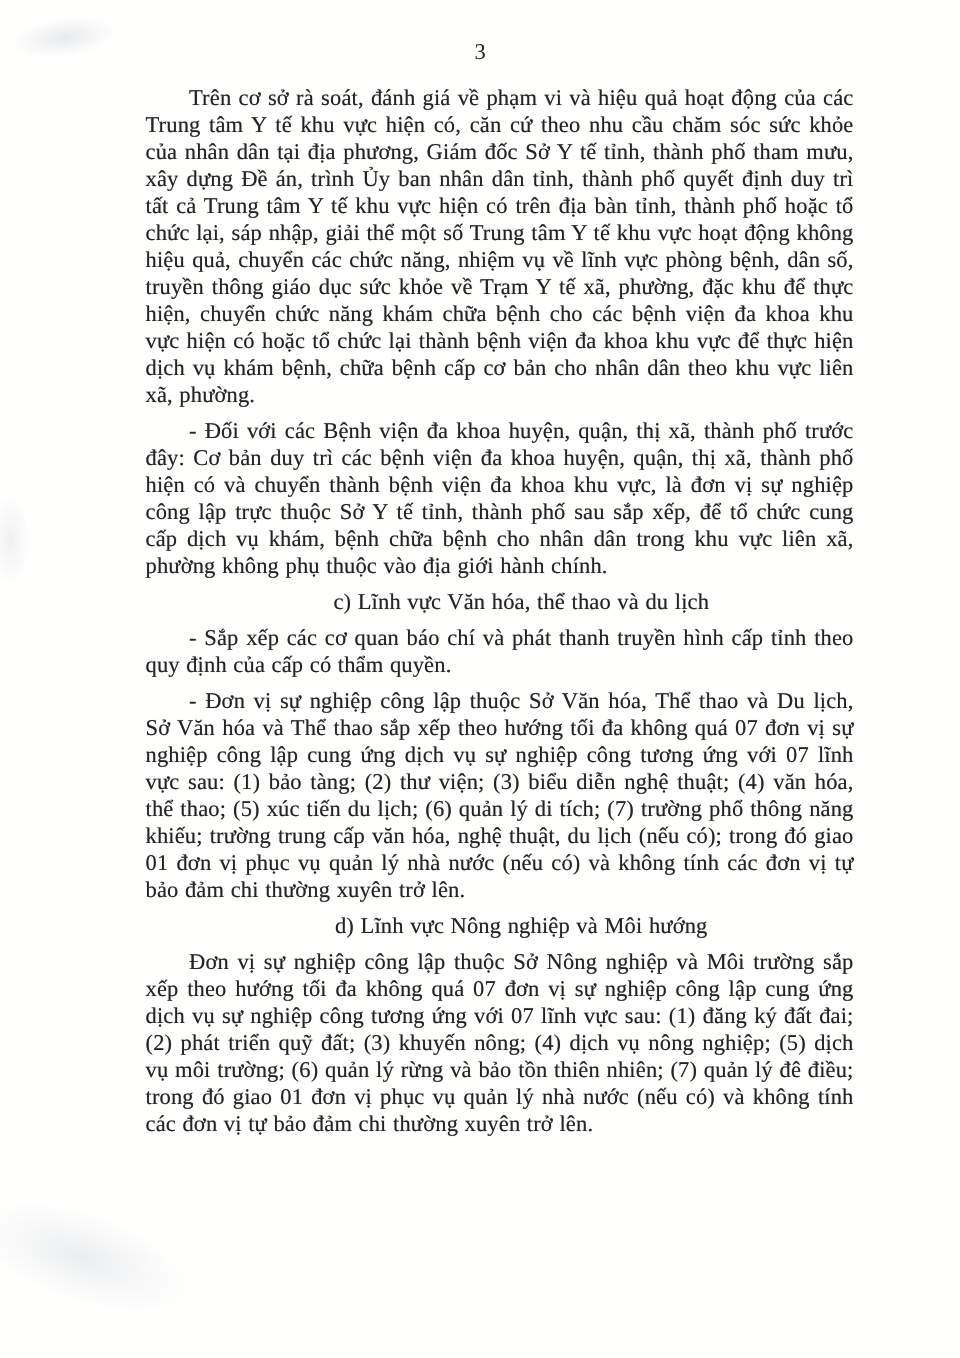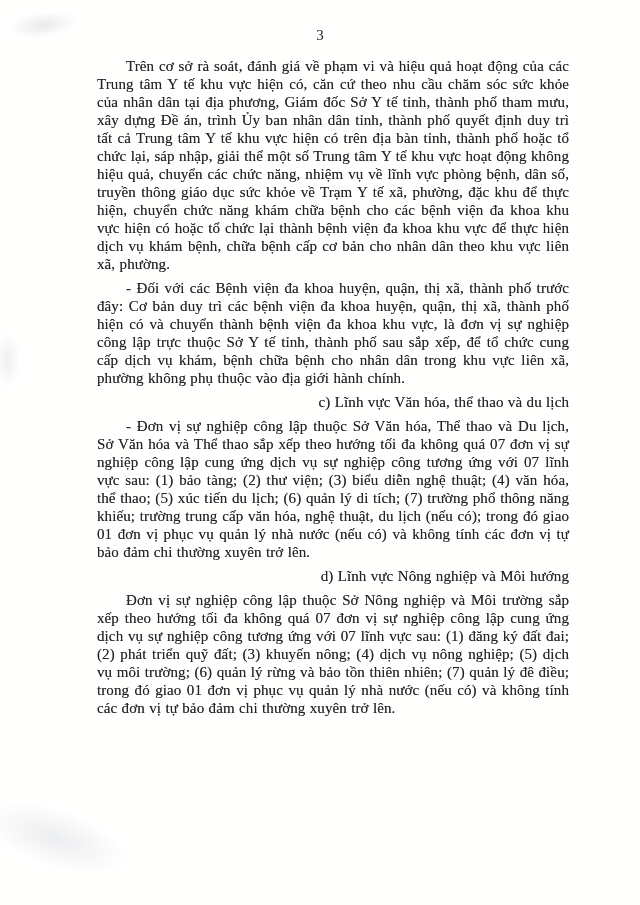--- a/index.html
+++ b/index.html
@@ -55,34 +55,35 @@
     margin: 0 0 6px 0;
     font-size: 15px;
     line-height: 18px;
     text-align: justify;
     text-indent: 29px;
     letter-spacing: 0.1px;
     word-spacing: 0.5px;
     text-shadow: 0 0 0.5px rgba(36,36,40,0.55);
   }
   .content p.heading {
-    text-align: right;
+    text-align: center;
   }
 </style>
 </head>
 <body>
 
 <div class="page">
   <div class="smudge smudge-top-left"></div>
   <div class="smudge smudge-mid-left"></div>
   <div class="smudge smudge-bottom-left"></div>
 
   <div class="page-number">3</div>
 
   <div class="content">
     <p>Trên cơ sở rà soát, đánh giá về phạm vi và hiệu quả hoạt động của các Trung tâm Y tế khu vực hiện có, căn cứ theo nhu cầu chăm sóc sức khỏe của nhân dân tại địa phương, Giám đốc Sở Y tế tỉnh, thành phố tham mưu, xây dựng Đề án, trình Ủy ban nhân dân tỉnh, thành phố quyết định duy trì tất cả Trung tâm Y tế khu vực hiện có trên địa bàn tỉnh, thành phố hoặc tổ chức lại, sáp nhập, giải thể một số Trung tâm Y tế khu vực hoạt động không hiệu quả, chuyển các chức năng, nhiệm vụ về lĩnh vực phòng bệnh, dân số, truyền thông giáo dục sức khỏe về Trạm Y tế xã, phường, đặc khu để thực hiện, chuyển chức năng khám chữa bệnh cho các bệnh viện đa khoa khu vực hiện có hoặc tổ chức lại thành bệnh viện đa khoa khu vực để thực hiện dịch vụ khám bệnh, chữa bệnh cấp cơ bản cho nhân dân theo khu vực liên xã, phường.</p>
     <p>- Đối với các Bệnh viện đa khoa huyện, quận, thị xã, thành phố trước đây: Cơ bản duy trì các bệnh viện đa khoa huyện, quận, thị xã, thành phố hiện có và chuyển thành bệnh viện đa khoa khu vực, là đơn vị sự nghiệp công lập trực thuộc Sở Y tế tỉnh, thành phố sau sắp xếp, để tổ chức cung cấp dịch vụ khám, bệnh chữa bệnh cho nhân dân trong khu vực liên xã, phường không phụ thuộc vào địa giới hành chính.</p>
     <p class="heading">c) Lĩnh vực Văn hóa, thể thao và du lịch</p>
+    <p>- Sắp xếp các cơ quan báo chí và phát thanh truyền hình cấp tỉnh theo quy định của cấp có thẩm quyền.</p>
     <p>- Đơn vị sự nghiệp công lập thuộc Sở Văn hóa, Thể thao và Du lịch, Sở Văn hóa và Thể thao sắp xếp theo hướng tối đa không quá 07 đơn vị sự nghiệp công lập cung ứng dịch vụ sự nghiệp công tương ứng với 07 lĩnh vực sau: (1) bảo tàng; (2) thư viện; (3) biểu diễn nghệ thuật; (4) văn hóa, thể thao; (5) xúc tiến du lịch; (6) quản lý di tích; (7) trường phổ thông năng khiếu; trường trung cấp văn hóa, nghệ thuật, du lịch (nếu có); trong đó giao 01 đơn vị phục vụ quản lý nhà nước (nếu có) và không tính các đơn vị tự bảo đảm chi thường xuyên trở lên.</p>
     <p class="heading">d) Lĩnh vực Nông nghiệp và Môi hướng</p>
     <p>Đơn vị sự nghiệp công lập thuộc Sở Nông nghiệp và Môi trường sắp xếp theo hướng tối đa không quá 07 đơn vị sự nghiệp công lập cung ứng dịch vụ sự nghiệp công tương ứng với 07 lĩnh vực sau: (1) đăng ký đất đai; (2) phát triển quỹ đất; (3) khuyến nông; (4) dịch vụ nông nghiệp; (5) dịch vụ môi trường; (6) quản lý rừng và bảo tồn thiên nhiên; (7) quản lý đê điều; trong đó giao 01 đơn vị phục vụ quản lý nhà nước (nếu có) và không tính các đơn vị tự bảo đảm chi thường xuyên trở lên.</p>
   </div>
 </div>
 
 </body></html>

